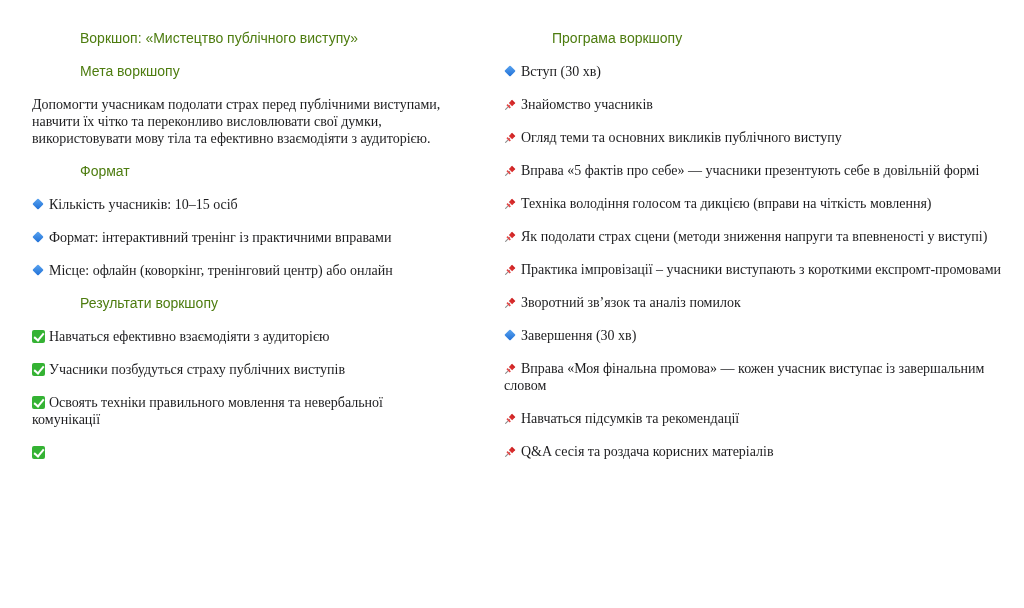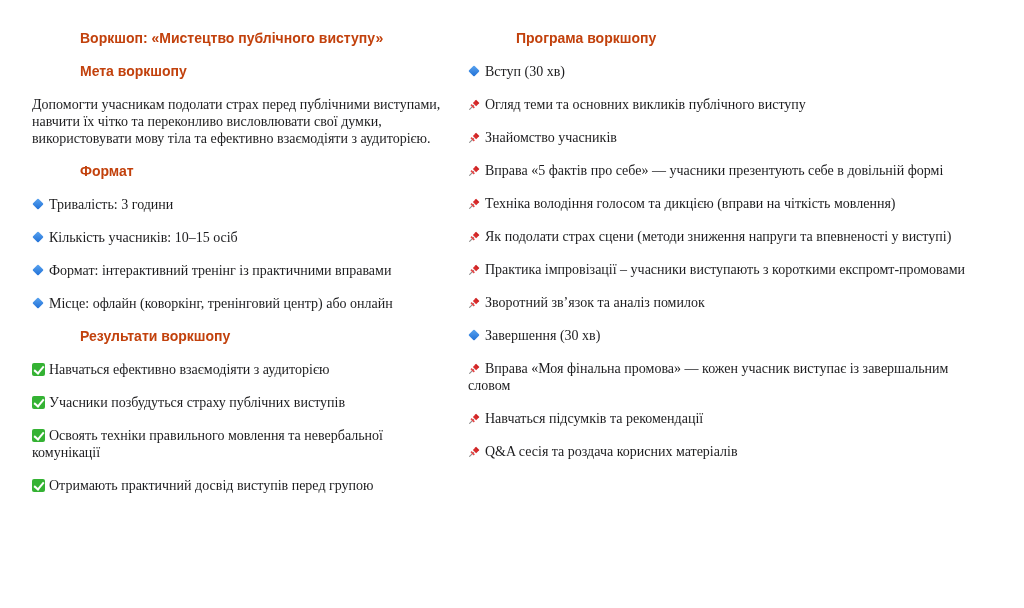--- a/index.html
+++ b/index.html
@@ -14,25 +14,25 @@
       font-size: 14px;
       color: #1d1d1f;
       line-height: 17px;
       position: relative;
     }
     .col {
       position: absolute;
       top: 30px;
     }
     .col-left { left: 32px; width: 420px; }
-    .col-right { left: 468px; width: 515px; }
+    .col-right { left: 504px; width: 515px; }
 
     .h {
-      font-weight: bold;
-      color: #c2410c;
+      font-weight: normal;
+      color: #4d7c0f;
       margin-bottom: 16px;
       padding-left: 48px;
     }
     .p {
       margin-bottom: 16px;
       font-family: Liberation Serif, serif;
     }
     .gap-lg { margin-top: 9px; }
 
     .ico {
@@ -78,63 +78,60 @@
 <body>
 
 <div class="col col-left">
   <div class="h">Воркшоп: «Мистецтво публічного виступу»</div>
 
   <div class="h">Мета воркшопу</div>
   <div class="p">Допомогти учасникам подолати страх перед публічними виступами, навчити їх чітко та переконливо висловлювати свої думки, використовувати мову тіла та ефективно взаємодіяти з аудиторією.</div>
 
   <div class="h gap-lg">Формат</div>
   <div class="p">
-    <span class="ico ico-diamond"></span><span>Тривалість: 3 години</span>
-  </div>
-  <div class="p">
     <span class="ico ico-diamond"></span><span>Кількість учасників: 10–15 осіб</span>
   </div>
   <div class="p">
     <span class="ico ico-diamond"></span><span>Формат: інтерактивний тренінг із практичними вправами</span>
   </div>
   <div class="p">
     <span class="ico ico-diamond"></span><span>Місце: офлайн (коворкінг, тренінговий центр) або онлайн</span>
   </div>
 
   <div class="h gap-lg">Результати воркшопу</div>
   <div class="p">
     <span class="ico ico-check"></span><span>Навчаться ефективно взаємодіяти з аудиторією</span>
   </div>
   <div class="p">
     <span class="ico ico-check"></span><span>Учасники позбудуться страху публічних виступів</span>
   </div>
   <div class="p">
     <span class="ico ico-check"></span><span>Освоять техніки правильного мовлення та невербальної комунікації</span>
   </div>
   <div class="p">
-    <span class="ico ico-check"></span><span>Отримають практичний досвід виступів перед групою</span>
+    <span class="ico ico-check"></span>
   </div>
 </div>
 
 <div class="col col-right">
   <div class="h">Програма воркшопу</div>
   <div id="program-list">
       <div class="p"><span class="ico ico-diamond"></span><span>Вступ (30 хв)</span></div>
       <div class="p"><span class="ico ico-pin"><svg viewBox="0 0 16 16" width="13" height="13">
             <line x1="2" y1="14" x2="7" y2="9" stroke="#8a8a8a" stroke-width="1.3" stroke-linecap="round"></line>
             <path d="M6 6 L10 2 L14 6 L10 10 Z" fill="#d92b2b"></path>
             <path d="M4.5 7.5 L8.5 11.5 L7 13 L3 9 Z" fill="#e54646"></path>
             <path d="M9 3 L13 7" stroke="#b51f1f" stroke-width="1"></path>
-          </svg></span><span>Огляд теми та основних викликів публічного виступу</span></div>
+          </svg></span><span>Знайомство учасників</span></div>
       <div class="p"><span class="ico ico-pin"><svg viewBox="0 0 16 16" width="13" height="13">
             <line x1="2" y1="14" x2="7" y2="9" stroke="#8a8a8a" stroke-width="1.3" stroke-linecap="round"></line>
             <path d="M6 6 L10 2 L14 6 L10 10 Z" fill="#d92b2b"></path>
             <path d="M4.5 7.5 L8.5 11.5 L7 13 L3 9 Z" fill="#e54646"></path>
             <path d="M9 3 L13 7" stroke="#b51f1f" stroke-width="1"></path>
-          </svg></span><span>Знайомство учасників</span></div>
+          </svg></span><span>Огляд теми та основних викликів публічного виступу</span></div>
       <div class="p"><span class="ico ico-pin"><svg viewBox="0 0 16 16" width="13" height="13">
             <line x1="2" y1="14" x2="7" y2="9" stroke="#8a8a8a" stroke-width="1.3" stroke-linecap="round"></line>
             <path d="M6 6 L10 2 L14 6 L10 10 Z" fill="#d92b2b"></path>
             <path d="M4.5 7.5 L8.5 11.5 L7 13 L3 9 Z" fill="#e54646"></path>
             <path d="M9 3 L13 7" stroke="#b51f1f" stroke-width="1"></path>
           </svg></span><span>Вправа «5 фактів про себе» — учасники презентують себе в довільній формі</span></div>
       <div class="p"><span class="ico ico-pin"><svg viewBox="0 0 16 16" width="13" height="13">
             <line x1="2" y1="14" x2="7" y2="9" stroke="#8a8a8a" stroke-width="1.3" stroke-linecap="round"></line>
             <path d="M6 6 L10 2 L14 6 L10 10 Z" fill="#d92b2b"></path>
             <path d="M4.5 7.5 L8.5 11.5 L7 13 L3 9 Z" fill="#e54646"></path>

